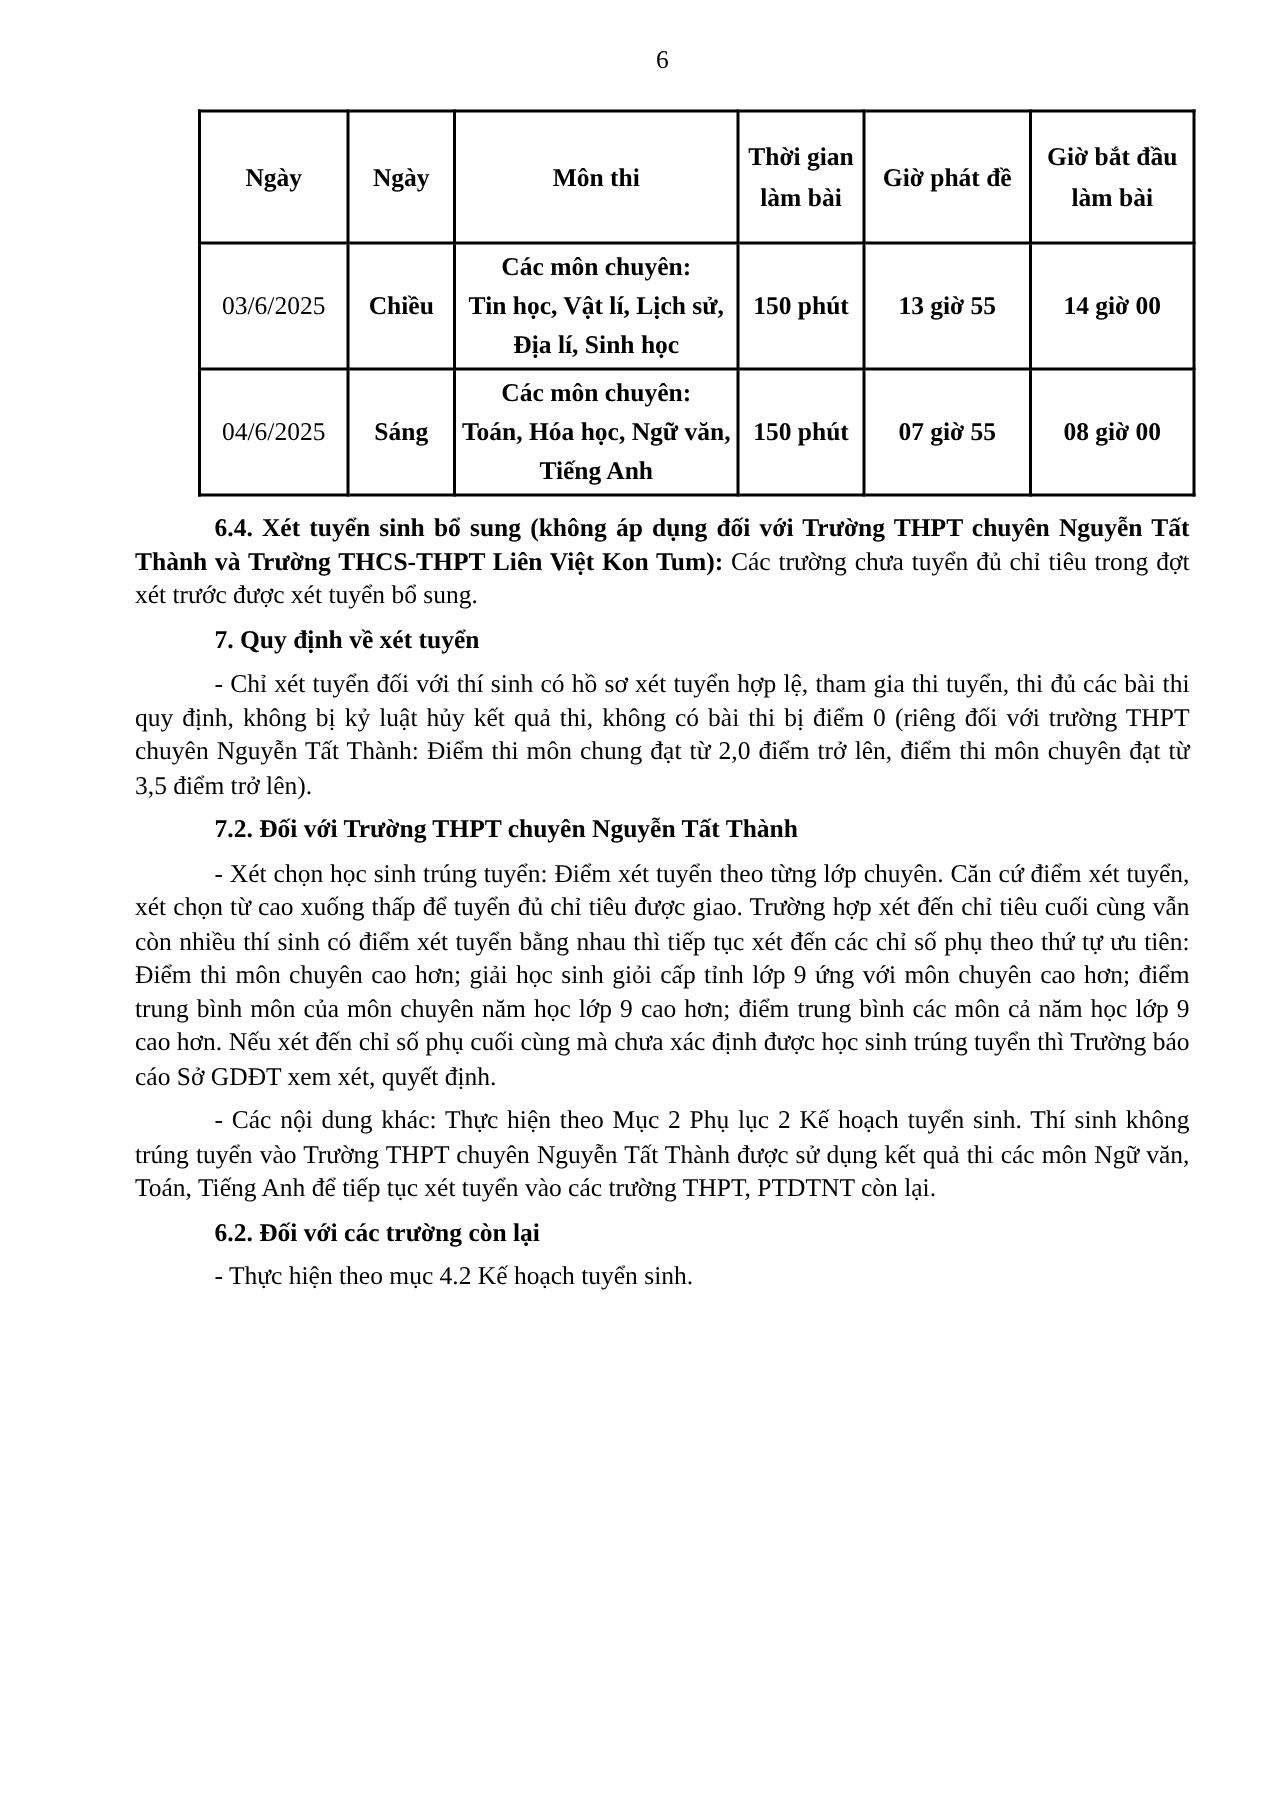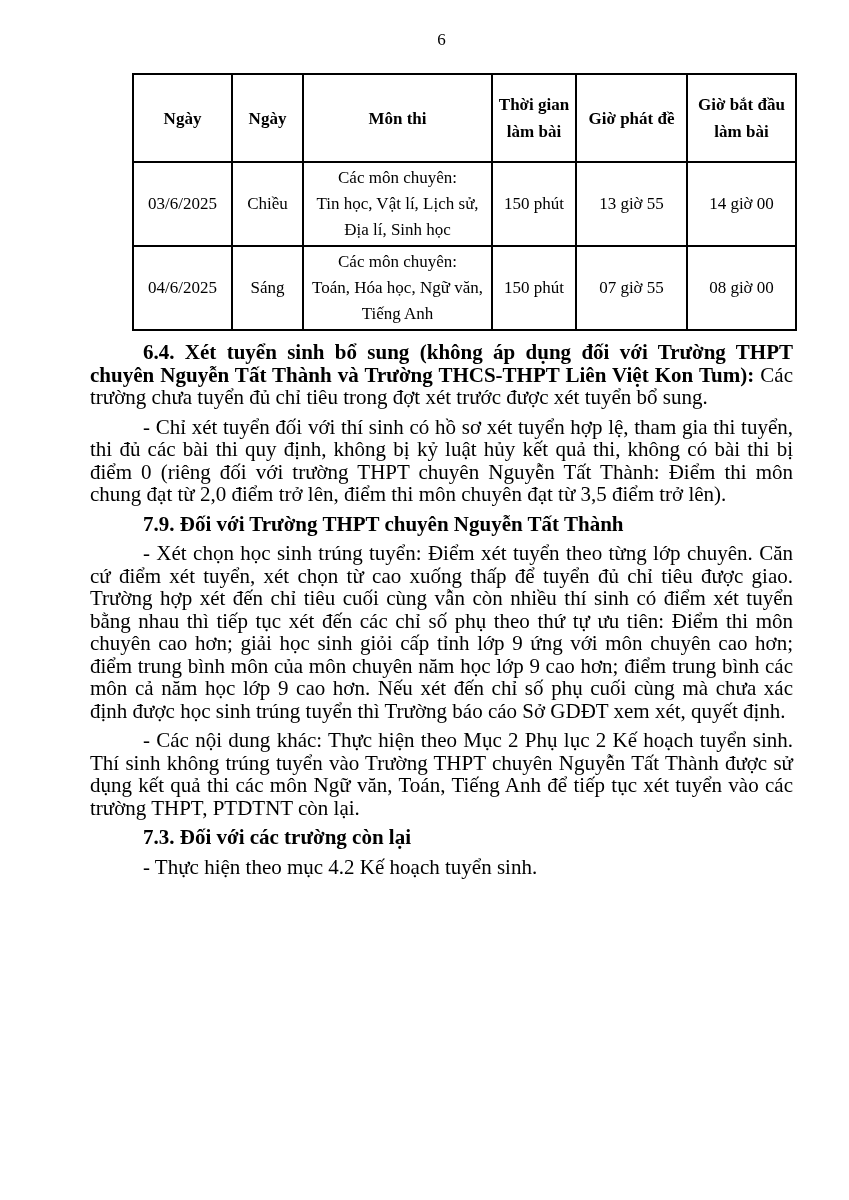--- a/index.html
+++ b/index.html
@@ -39,32 +39,33 @@
   .exam-table col.c-mon   { width: 189px; }
   .exam-table col.c-tg    { width: 84px; }
   .exam-table col.c-phat  { width: 111px; }
   .exam-table col.c-batdau{ width: 109px; }
   .exam-table th, .exam-table td {
     border: 2px solid #000;
     text-align: center;
     vertical-align: middle;
     font-size: 17px;
     padding: 2px 3px;
+    font-weight: bold;
   }
   .exam-table th {
     font-weight: bold;
     line-height: 27px;
   }
   .exam-table tr.header-row { height: 88px; }
   .exam-table tr.data-row   { height: 79px; }
   .exam-table td { line-height: 26px; }
   .exam-table td.cell-date { font-weight: normal; }
   .exam-table td.cell-mon  { white-space: pre-line; }
   .content p {
-    font-size: 21px;
+    font-size: 17px;
     line-height: 22.5px;
     margin: 0 0 7px 0;
     text-align: justify;
     text-indent: 53px;
   }
   .content p b { font-weight: bold; }
 </style>
 </head>
 <body>
 
@@ -112,29 +113,30 @@
         </tr>
       </tbody>
     </table>
 
     <p><b>6.4. Xét tuyển sinh bổ sung (không áp dụng đối với Trường THPT chuyên Nguyễn Tất Thành và Trường THCS-THPT Liên Việt Kon Tum):</b><span> Các trường chưa tuyển đủ chỉ tiêu trong đợt xét trước được xét tuyển bổ sung.</span></p>
 
 
 
 
 
+    <p><b>7. Quy định về xét tuyển</b><span></span></p>
 
 
     <p><b></b><span>- Chỉ xét tuyển đối với thí sinh có hồ sơ xét tuyển hợp lệ, tham gia thi tuyển, thi đủ các bài thi quy định, không bị kỷ luật hủy kết quả thi, không có bài thi bị điểm 0 (riêng đối với trường THPT chuyên Nguyễn Tất Thành: Điểm thi môn chung đạt từ 2,0 điểm trở lên, điểm thi môn chuyên đạt từ 3,5 điểm trở lên).</span></p>
 
 
-    <p><b>7.9. Đối với Trường THPT chuyên Nguyễn Tất Thành</b><span></span></p>
+    <p><b>7.2. Đối với Trường THPT chuyên Nguyễn Tất Thành</b><span></span></p>
 
     <p><b></b><span>- Xét chọn học sinh trúng tuyển: Điểm xét tuyển theo từng lớp chuyên. Căn cứ điểm xét tuyển, xét chọn từ cao xuống thấp để tuyển đủ chỉ tiêu được giao. Trường hợp xét đến chỉ tiêu cuối cùng vẫn còn nhiều thí sinh có điểm xét tuyển bằng nhau thì tiếp tục xét đến các chỉ số phụ theo thứ tự ưu tiên: Điểm thi môn chuyên cao hơn; giải học sinh giỏi cấp tỉnh lớp 9 ứng với môn chuyên cao hơn; điểm trung bình môn của môn chuyên năm học lớp 9 cao hơn; điểm trung bình các môn cả năm học lớp 9 cao hơn. Nếu xét đến chỉ số phụ cuối cùng mà chưa xác định được học sinh trúng tuyển thì Trường báo cáo Sở GDĐT xem xét, quyết định.</span></p>
 
     <p><b></b><span>- Các nội dung khác: Thực hiện theo Mục 2 Phụ lục 2 Kế hoạch tuyển sinh. Thí sinh không trúng tuyển vào Trường THPT chuyên Nguyễn Tất Thành được sử dụng kết quả thi các môn Ngữ văn, Toán, Tiếng Anh để tiếp tục xét tuyển vào các trường THPT, PTDTNT còn lại.</span></p>
 
-    <p><b>7.3. Đối với các trường còn lại</b><span></span></p>
+    <p><b>6.2. Đối với các trường còn lại</b><span></span></p>
 
     <p><b></b><span>- Thực hiện theo mục 4.2 Kế hoạch tuyển sinh.</span></p>
 
   </div>
 </div>
 
 </body></html>

